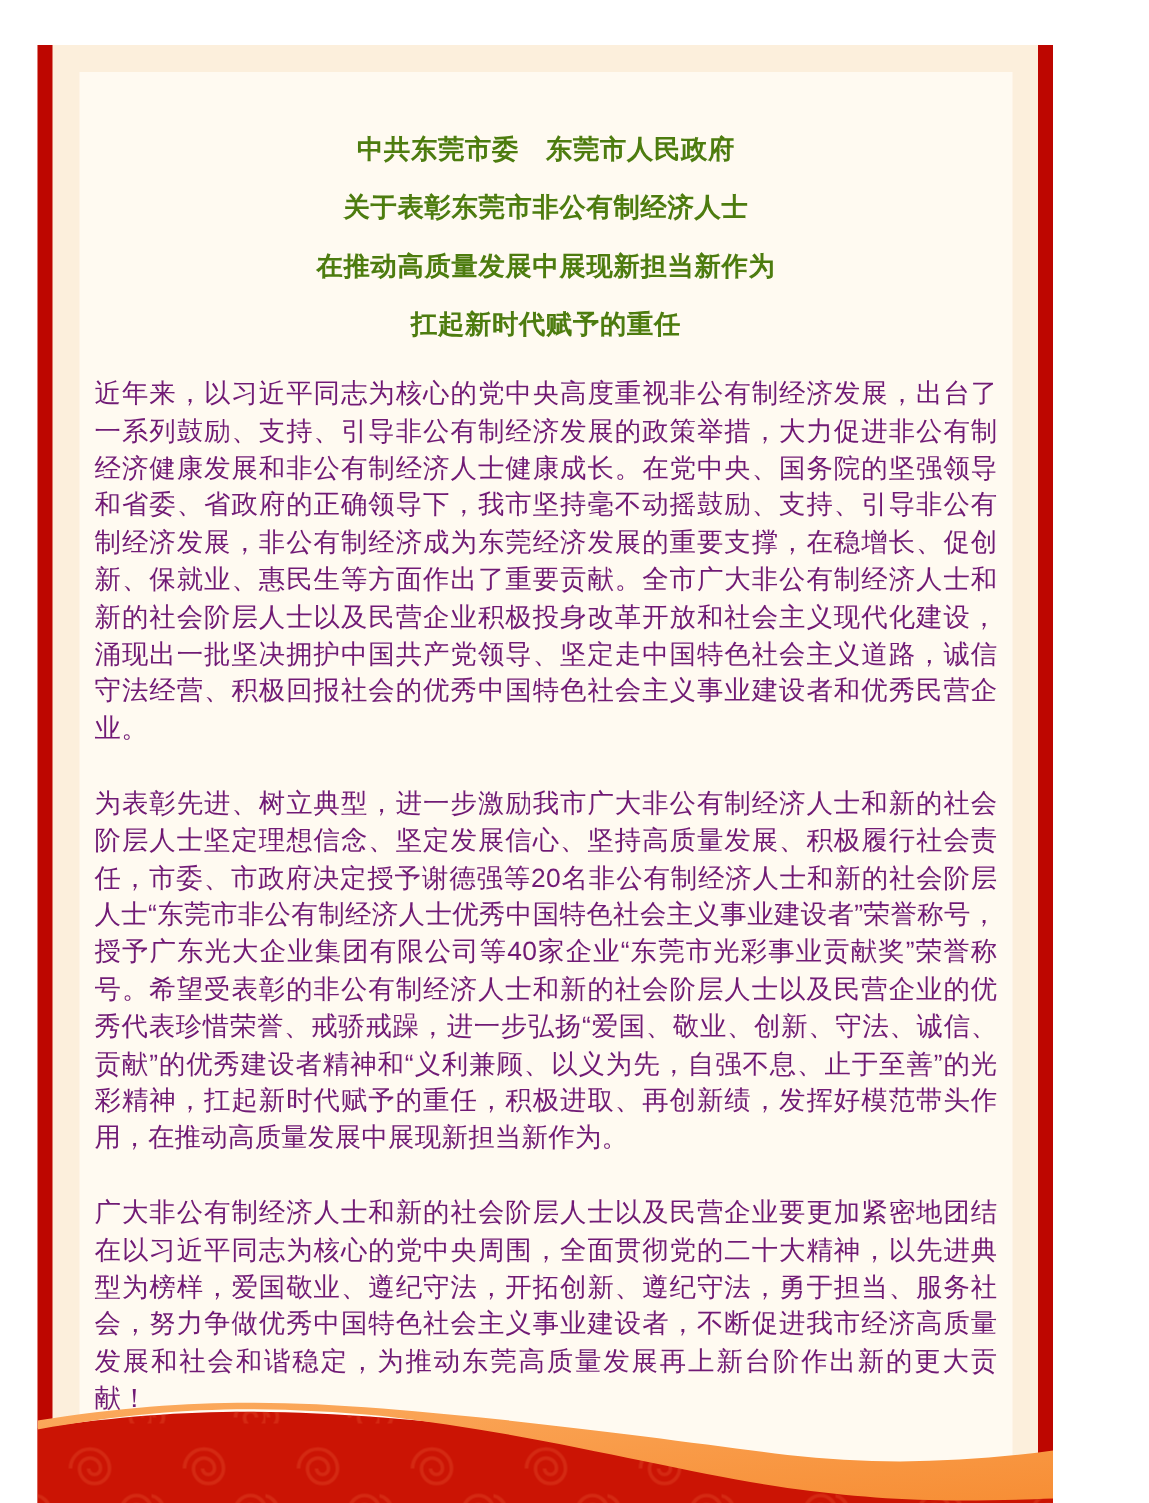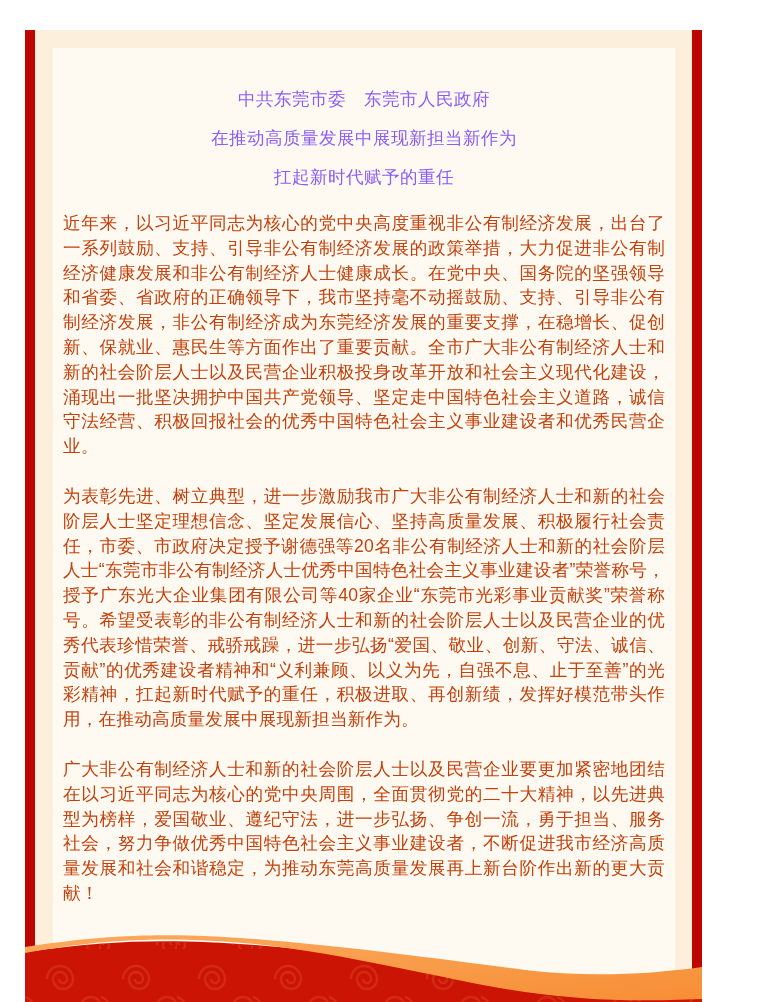--- a/index.html
+++ b/index.html
@@ -41,34 +41,34 @@
     bottom: 0;
     background: #fffaf1;
     z-index: 2;
   }
   .title-block {
     margin-top: 32px;
     text-align: center;
   }
   .title-line {
     font-size: 17.5px;
-    font-weight: normal;
-    color: #8b5cf6;
+    font-weight: bold;
+    color: #4d7c0f;
     line-height: 39px;
     letter-spacing: 0.5px;
     white-space: nowrap;
   }
   .body-text {
     padding: 0 10px;
     margin-top: 14px;
   }
   .body-text p {
     font-size: 17.6px;
     line-height: 24.8px;
-    color: #c2410c;
+    color: #701a75;
     text-align: justify;
     text-justify: inter-character;
     letter-spacing: 0.2px;
     margin: 0 0 25px 0;
   }
   .wave-svg {
     position: absolute;
     left: 0;
     bottom: 0;
     width: 677px;
@@ -81,28 +81,29 @@
 <body>
 
 <div class="page">
   <div class="card">
     <div class="bar bar-left"></div>
     <div class="bar bar-right"></div>
 
     <div class="inner">
       <div class="title-block">
         <div class="title-line">中共东莞市委　东莞市人民政府</div>
+        <div class="title-line">关于表彰东莞市非公有制经济人士</div>
         <div class="title-line">在推动高质量发展中展现新担当新作为</div>
         <div class="title-line">扛起新时代赋予的重任</div>
       </div>
 
       <div class="body-text">
         <p>近年来，以习近平同志为核心的党中央高度重视非公有制经济发展，出台了一系列鼓励、支持、引导非公有制经济发展的政策举措，大力促进非公有制经济健康发展和非公有制经济人士健康成长。在党中央、国务院的坚强领导和省委、省政府的正确领导下，我市坚持毫不动摇鼓励、支持、引导非公有制经济发展，非公有制经济成为东莞经济发展的重要支撑，在稳增长、促创新、保就业、惠民生等方面作出了重要贡献。全市广大非公有制经济人士和新的社会阶层人士以及民营企业积极投身改革开放和社会主义现代化建设，涌现出一批坚决拥护中国共产党领导、坚定走中国特色社会主义道路，诚信守法经营、积极回报社会的优秀中国特色社会主义事业建设者和优秀民营企业。</p>
         <p>为表彰先进、树立典型，进一步激励我市广大非公有制经济人士和新的社会阶层人士坚定理想信念、坚定发展信心、坚持高质量发展、积极履行社会责任，市委、市政府决定授予谢德强等20名非公有制经济人士和新的社会阶层人士“东莞市非公有制经济人士优秀中国特色社会主义事业建设者”荣誉称号，授予广东光大企业集团有限公司等40家企业“东莞市光彩事业贡献奖”荣誉称号。希望受表彰的非公有制经济人士和新的社会阶层人士以及民营企业的优秀代表珍惜荣誉、戒骄戒躁，进一步弘扬“爱国、敬业、创新、守法、诚信、贡献”的优秀建设者精神和“义利兼顾、以义为先，自强不息、止于至善”的光彩精神，扛起新时代赋予的重任，积极进取、再创新绩，发挥好模范带头作用，在推动高质量发展中展现新担当新作为。</p>
-        <p>广大非公有制经济人士和新的社会阶层人士以及民营企业要更加紧密地团结在以习近平同志为核心的党中央周围，全面贯彻党的二十大精神，以先进典型为榜样，爱国敬业、遵纪守法，进一步弘扬、争创一流，勇于担当、服务社会，努力争做优秀中国特色社会主义事业建设者，不断促进我市经济高质量发展和社会和谐稳定，为推动东莞高质量发展再上新台阶作出新的更大贡献！</p>
+        <p>广大非公有制经济人士和新的社会阶层人士以及民营企业要更加紧密地团结在以习近平同志为核心的党中央周围，全面贯彻党的二十大精神，以先进典型为榜样，爱国敬业、遵纪守法，开拓创新、遵纪守法，勇于担当、服务社会，努力争做优秀中国特色社会主义事业建设者，不断促进我市经济高质量发展和社会和谐稳定，为推动东莞高质量发展再上新台阶作出新的更大贡献！</p>
       </div>
     </div>
 
     <svg class="wave-svg" viewBox="0 0 677 115" preserveAspectRatio="none" xmlns="http://www.w3.org/2000/svg">
       <defs>
         <linearGradient id="orangeGrad" x1="0" y1="0" x2="1" y2="1">
           <stop offset="0" stop-color="#fbaa5e"></stop>
           <stop offset="1" stop-color="#f78e35"></stop>
         </linearGradient>
         <pattern id="swirlPattern" width="76" height="62" patternUnits="userSpaceOnUse">

